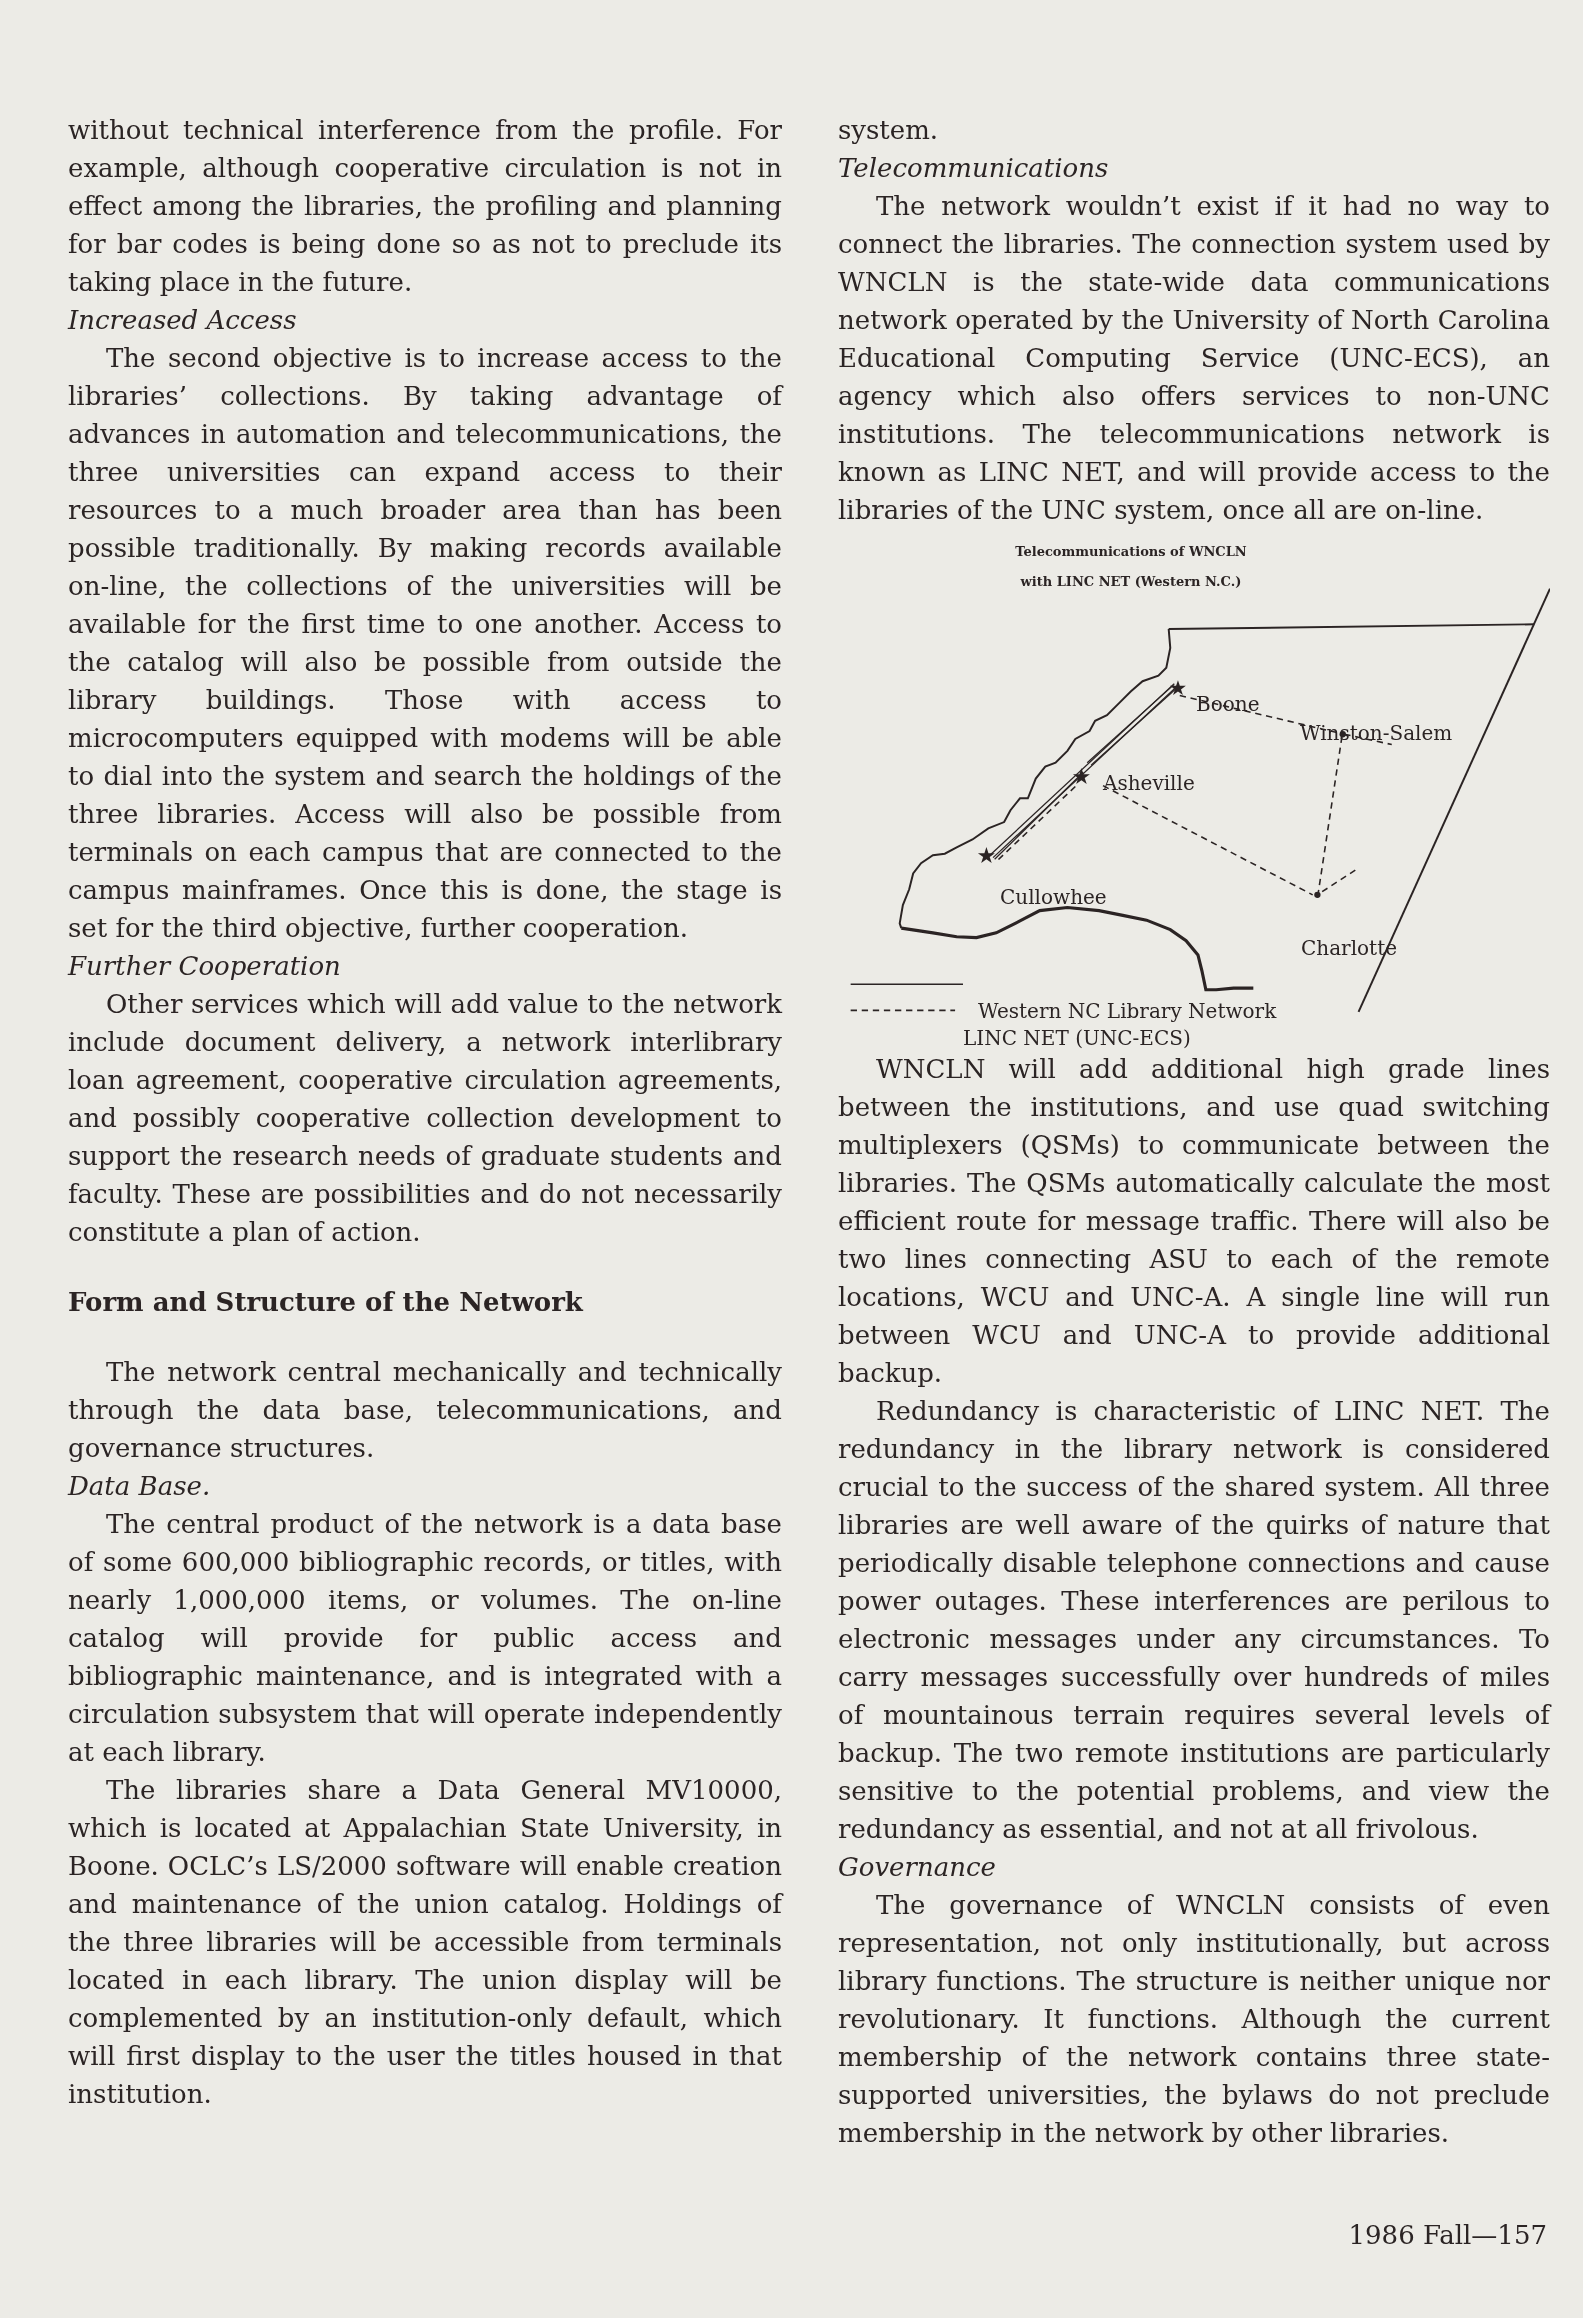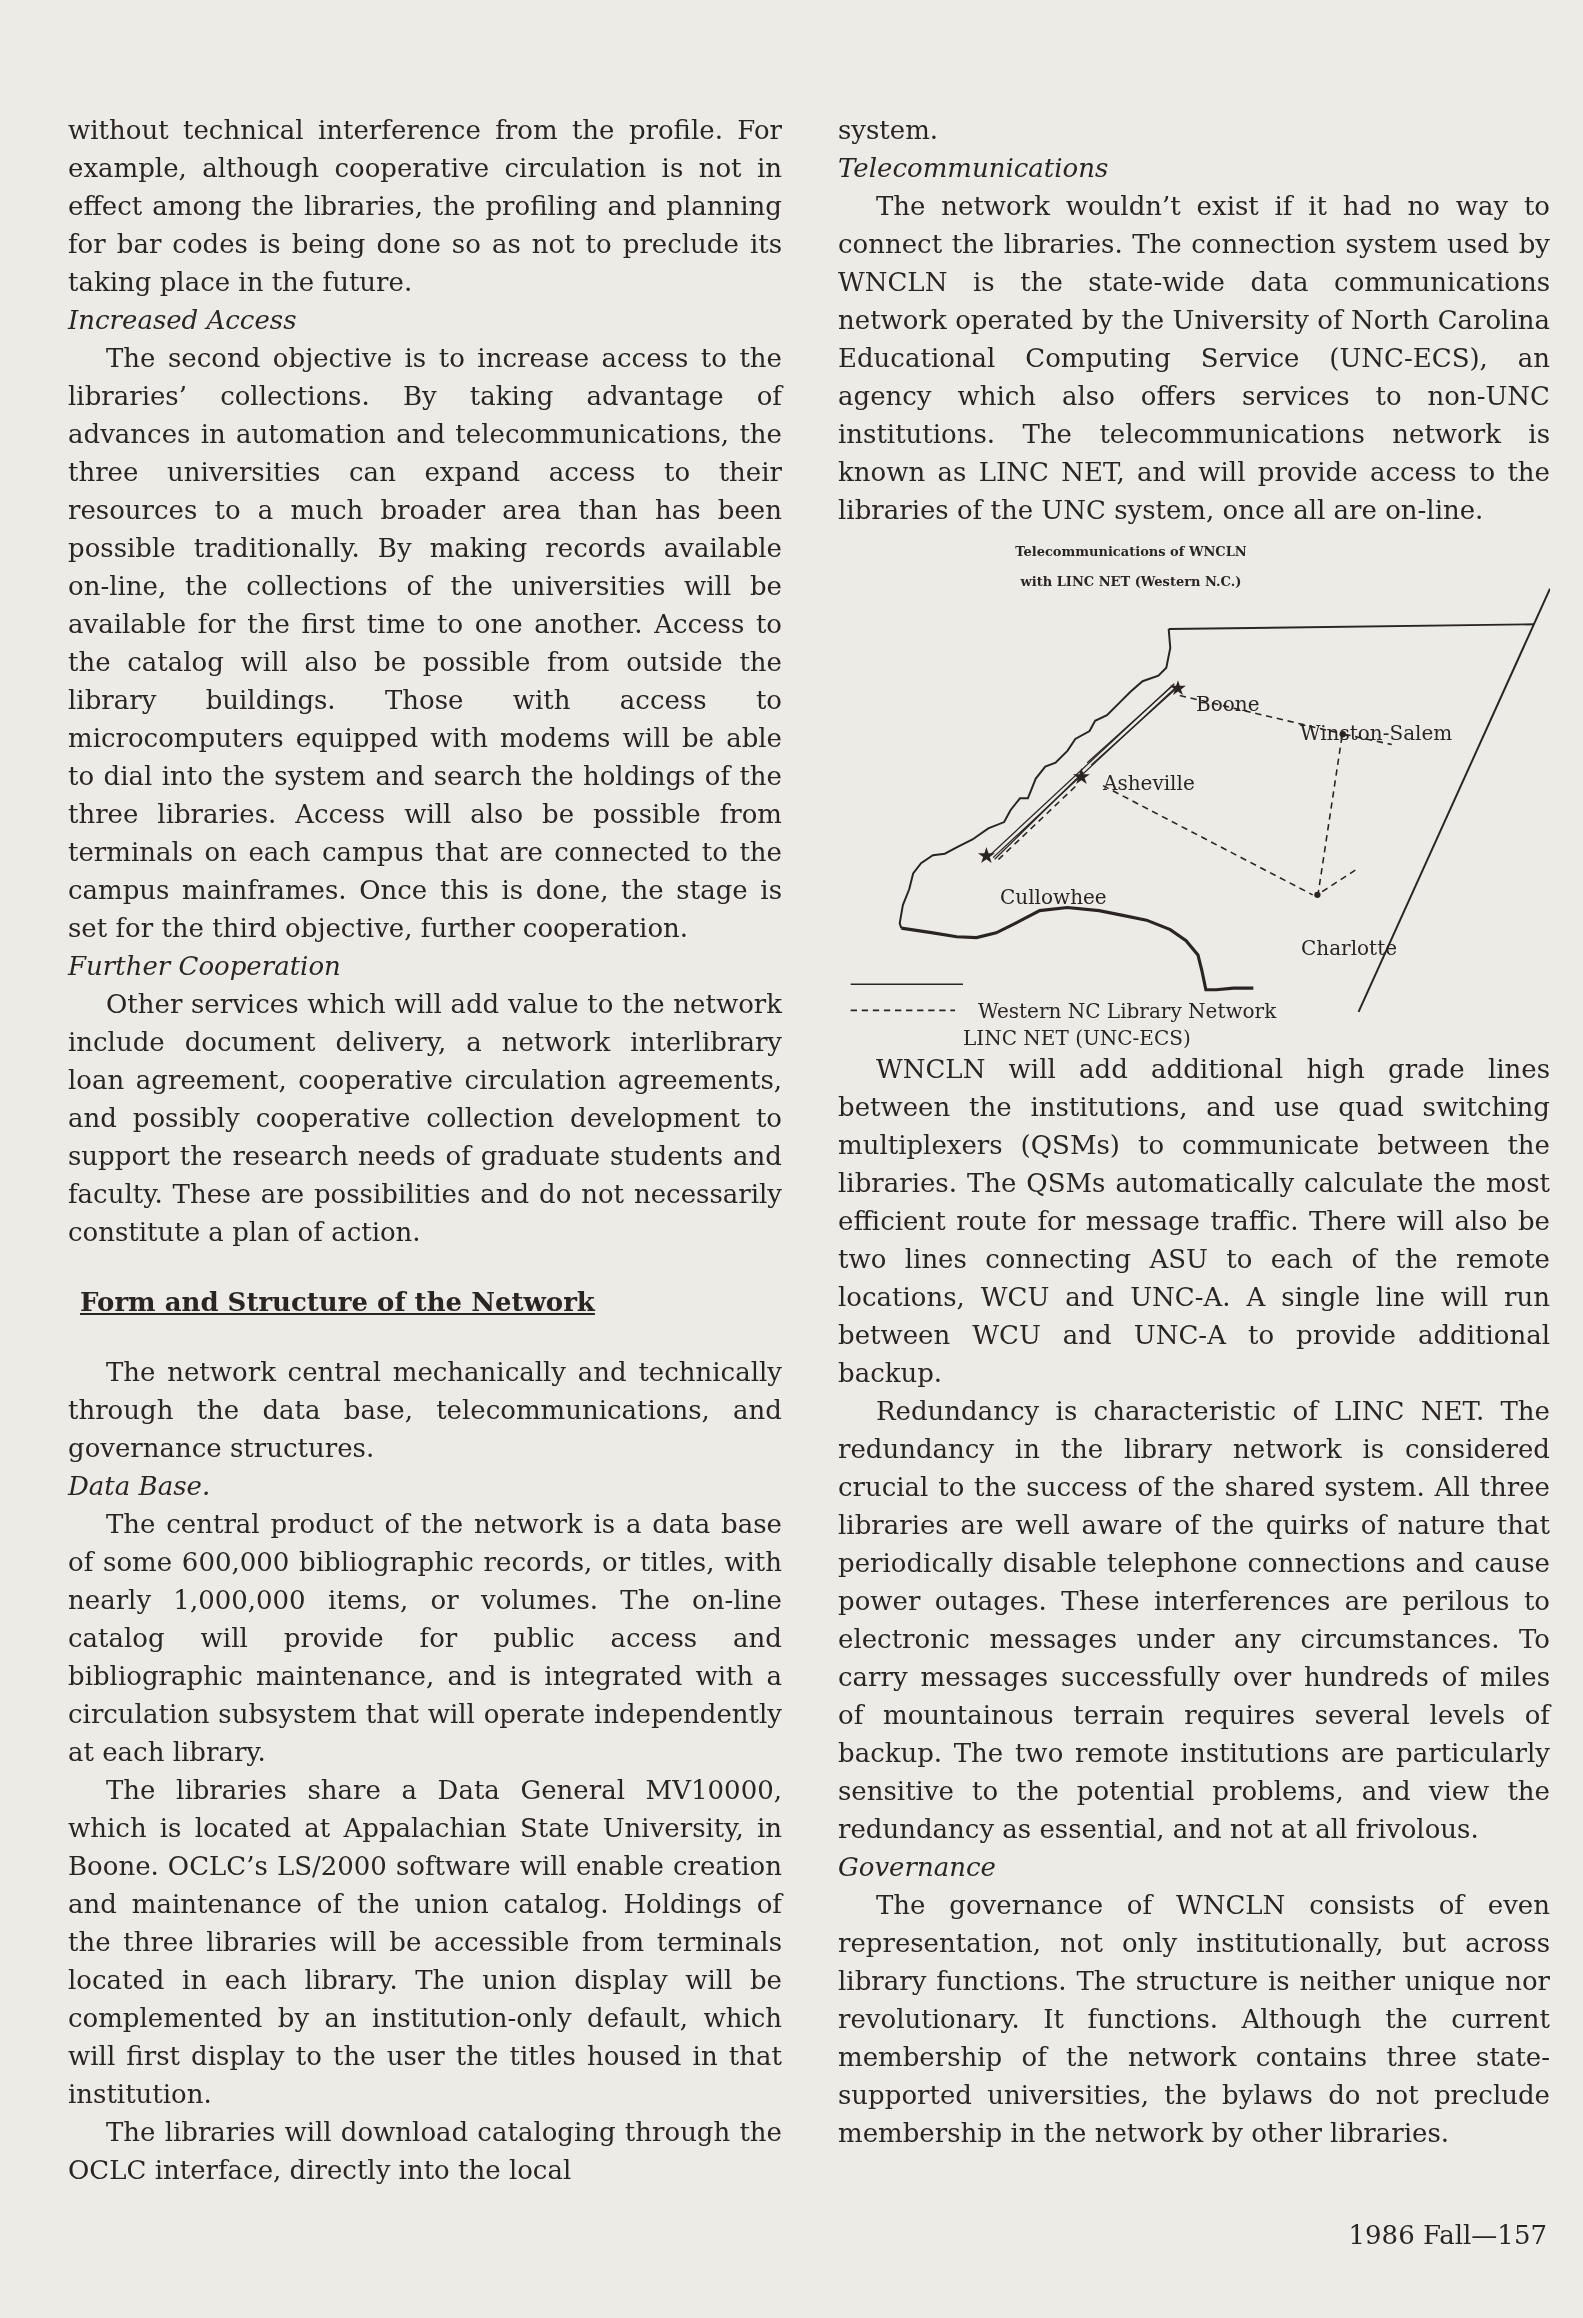--- a/index.html
+++ b/index.html
@@ -8,21 +8,21 @@
     background: #ecebe6;
     font-family: "DejaVu Serif", "Liberation Serif", serif;
     color: #2b2424;
   }
   .col { position: absolute; top: 111px; font-size: 26px; line-height: 38px; }
   .col.left { left: 68px; width: 714px; }
   .col.right { left: 838px; width: 712px; }
   .col p { margin: 0; text-align: justify; text-indent: 0; }
   .col p.ind { text-indent: 38px; }
   .sub { font-style: italic; margin: 0; }
-  .h2 { font-weight: bold; margin: 32px 0 32px 12px; font-size: 26px; text-decoration: underline; }
+  .h2 { font-weight: bold; margin: 32px 0 32px 0; font-size: 26px; }
   .figure { position: relative; width: 712px; height: 491px; margin: 8px 0 22px 0; }
   .figure .ftitle { position: absolute; left: 0; width: 586px; text-align: center; top: 0; font-weight: bold; font-size: 13px; line-height: 30px; }
   .figure svg { position: absolute; left: 0; top: 0; }
   .figure .lab { position: absolute; font-size: 20px; line-height: 22px; margin-top: 28px; }
   .figure .caption { position: absolute; left: 0; width: 594px; text-align: center; top: 459px; font-weight: bold; font-size: 19px; }
   .folio { position: absolute; right: 36px; top: 2220px; font-size: 26px; }
 </style>
 </head>
 <body>
 
@@ -30,21 +30,20 @@
   <p>without technical interference from the profile. For example, although cooperative circulation is not in effect among the libraries, the profiling and planning for bar codes is being done so as not to preclude its taking place in the future.</p>
   <div class="sub">Increased Access</div>
   <p class="ind">The second objective is to increase access to the libraries’ collections. By taking advantage of advances in automation and telecommunications, the three universities can expand access to their resources to a much broader area than has been possible traditionally. By making records available on-line, the collections of the universities will be available for the first time to one another. Access to the catalog will also be possible from outside the library buildings. Those with access to microcomputers equipped with modems will be able to dial into the system and search the holdings of the three libraries. Access will also be possible from terminals on each campus that are connected to the campus mainframes. Once this is done, the stage is set for the third objective, further cooperation.</p>
   <div class="sub">Further Cooperation</div>
   <p class="ind">Other services which will add value to the network include document delivery, a network interlibrary loan agreement, cooperative circulation agreements, and possibly cooperative collection development to support the research needs of graduate students and faculty. These are possibilities and do not necessarily constitute a plan of action.</p>
   <div class="h2">Form and Structure of the Network</div>
   <p class="ind">The network central mechanically and technically through the data base, telecommunications, and governance structures.</p>
   <div class="sub">Data Base.</div>
   <p class="ind">The central product of the network is a data base of some 600,000 bibliographic records, or titles, with nearly 1,000,000 items, or volumes. The on-line catalog will provide for public access and bibliographic maintenance, and is integrated with a circulation subsystem that will operate independently at each library.</p>
   <p class="ind">The libraries share a Data General MV10000, which is located at Appalachian State University, in Boone. OCLC’s LS/2000 software will enable creation and maintenance of the union catalog. Holdings of the three libraries will be accessible from terminals located in each library. The union display will be complemented by an institution-only default, which will first display to the user the titles housed in that institution.</p>
-  <p class="ind">The libraries will download cataloging through the OCLC interface, directly into the local</p>
 </div>
 
 <div class="col right">
   <p>system.</p>
   <div class="sub">Telecommunications</div>
   <p class="ind">The network wouldn’t exist if it had no way to connect the libraries. The connection system used by WNCLN is the state-wide data communications network operated by the University of North Carolina Educational Computing Service (UNC-ECS), an agency which also offers services to non-UNC institutions. The telecommunications network is known as LINC NET, and will provide access to the libraries of the UNC system, once all are on-line.</p>
 
   <div class="figure">
     <div class="ftitle">
       <div>Telecommunications of WNCLN</div>

